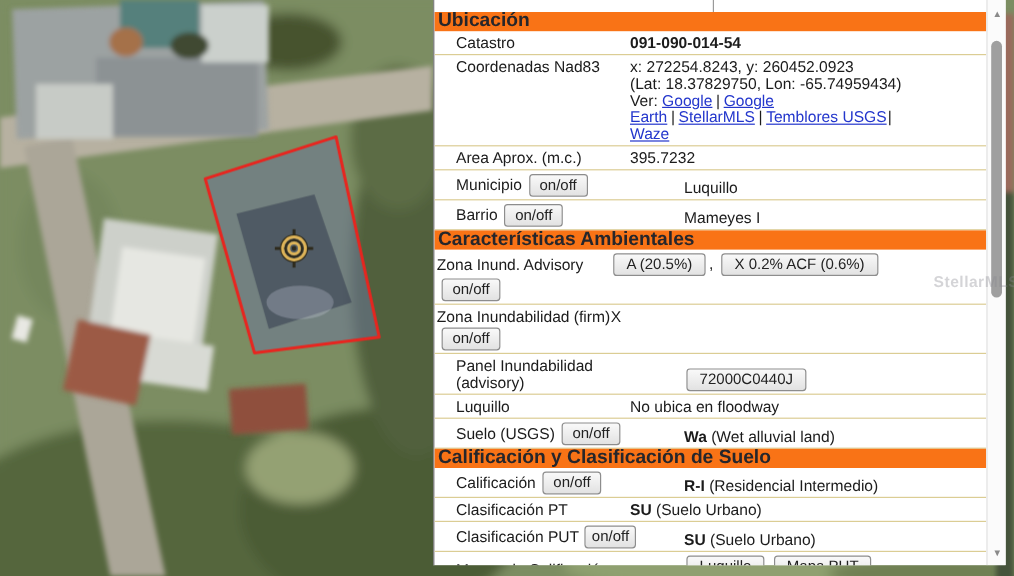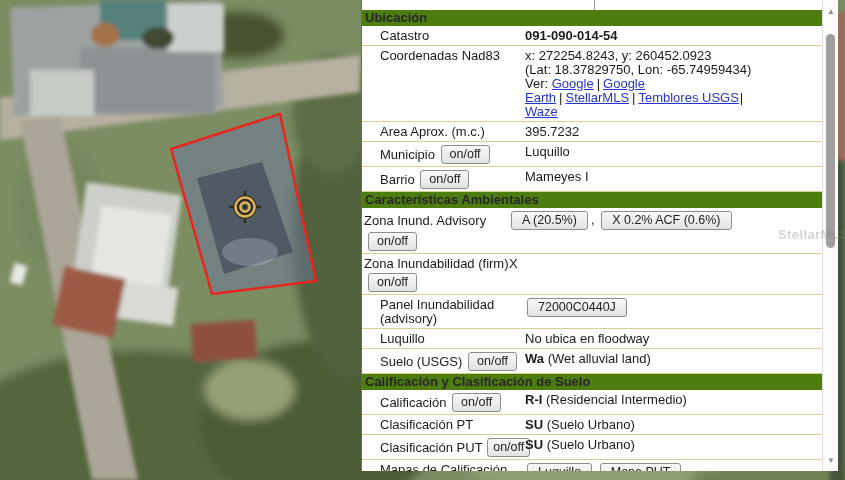--- a/index.html
+++ b/index.html
@@ -6,24 +6,24 @@
   body{width:845px;height:480px;overflow:hidden;position:relative;
        font-family:"Liberation Sans", sans-serif;background:#7c8d62;}
   .stage{position:absolute;left:0;top:0;width:845px;height:480px;}
   .map{position:absolute;left:0;top:0;width:845px;height:480px;z-index:1;}
   
   .panel{position:absolute;left:361px;top:0;width:477px;height:471px;background:#ffffff;
          border-left:1px solid #6b6b6b;z-index:2;display:flex;box-sizing:border-box;overflow:hidden;}
   .content{width:460px;flex:none;overflow:hidden;font-size:13px;color:#1b1b1b;}
   .topstrip{height:10px;position:relative;background:#fff;}
   .topstrip .vline{position:absolute;left:232px;top:0;width:1px;height:10px;background:#9a9a9a;}
-  .sec-header{background:#4d7c0f;color:#26262b;font-weight:bold;font-size:13px;
+  .sec-header{background:#f97316;color:#26262b;font-weight:bold;font-size:16px;
               line-height:14px;padding:1px 3px 1px 3px;}
   .row{border-bottom:1px solid #dbcd94;display:flex;align-items:flex-start;padding:1px 16px;}
-  .row.center{align-items:flex-start;}
+  .row.center{align-items:flex-end;gap:45px;}
   .lab{width:145px;flex:none;padding:2px 0 1px 2px;line-height:14px;}
   .lab .lt{vertical-align:middle;}
   .val{flex:1;padding:2px 0 1px 0;line-height:14px;}
   .two-line{border-bottom:1px solid #dbcd94;padding:1px 0 2px 0;}
   .two-line .line1{display:flex;align-items:center;}
   .two-line .line2{padding:1px 0 0 4px;}
   b{font-weight:bold;}
   .btn{display:inline-block;font-family:"Liberation Sans", sans-serif;font-size:12.5px;color:#222;
        background:linear-gradient(#f9f9f9,#e2e2e2);border:1px solid #8d8d8d;border-radius:3px;
        padding:1px 8px;line-height:15px;margin:0 2px;cursor:pointer;vertical-align:middle;}

